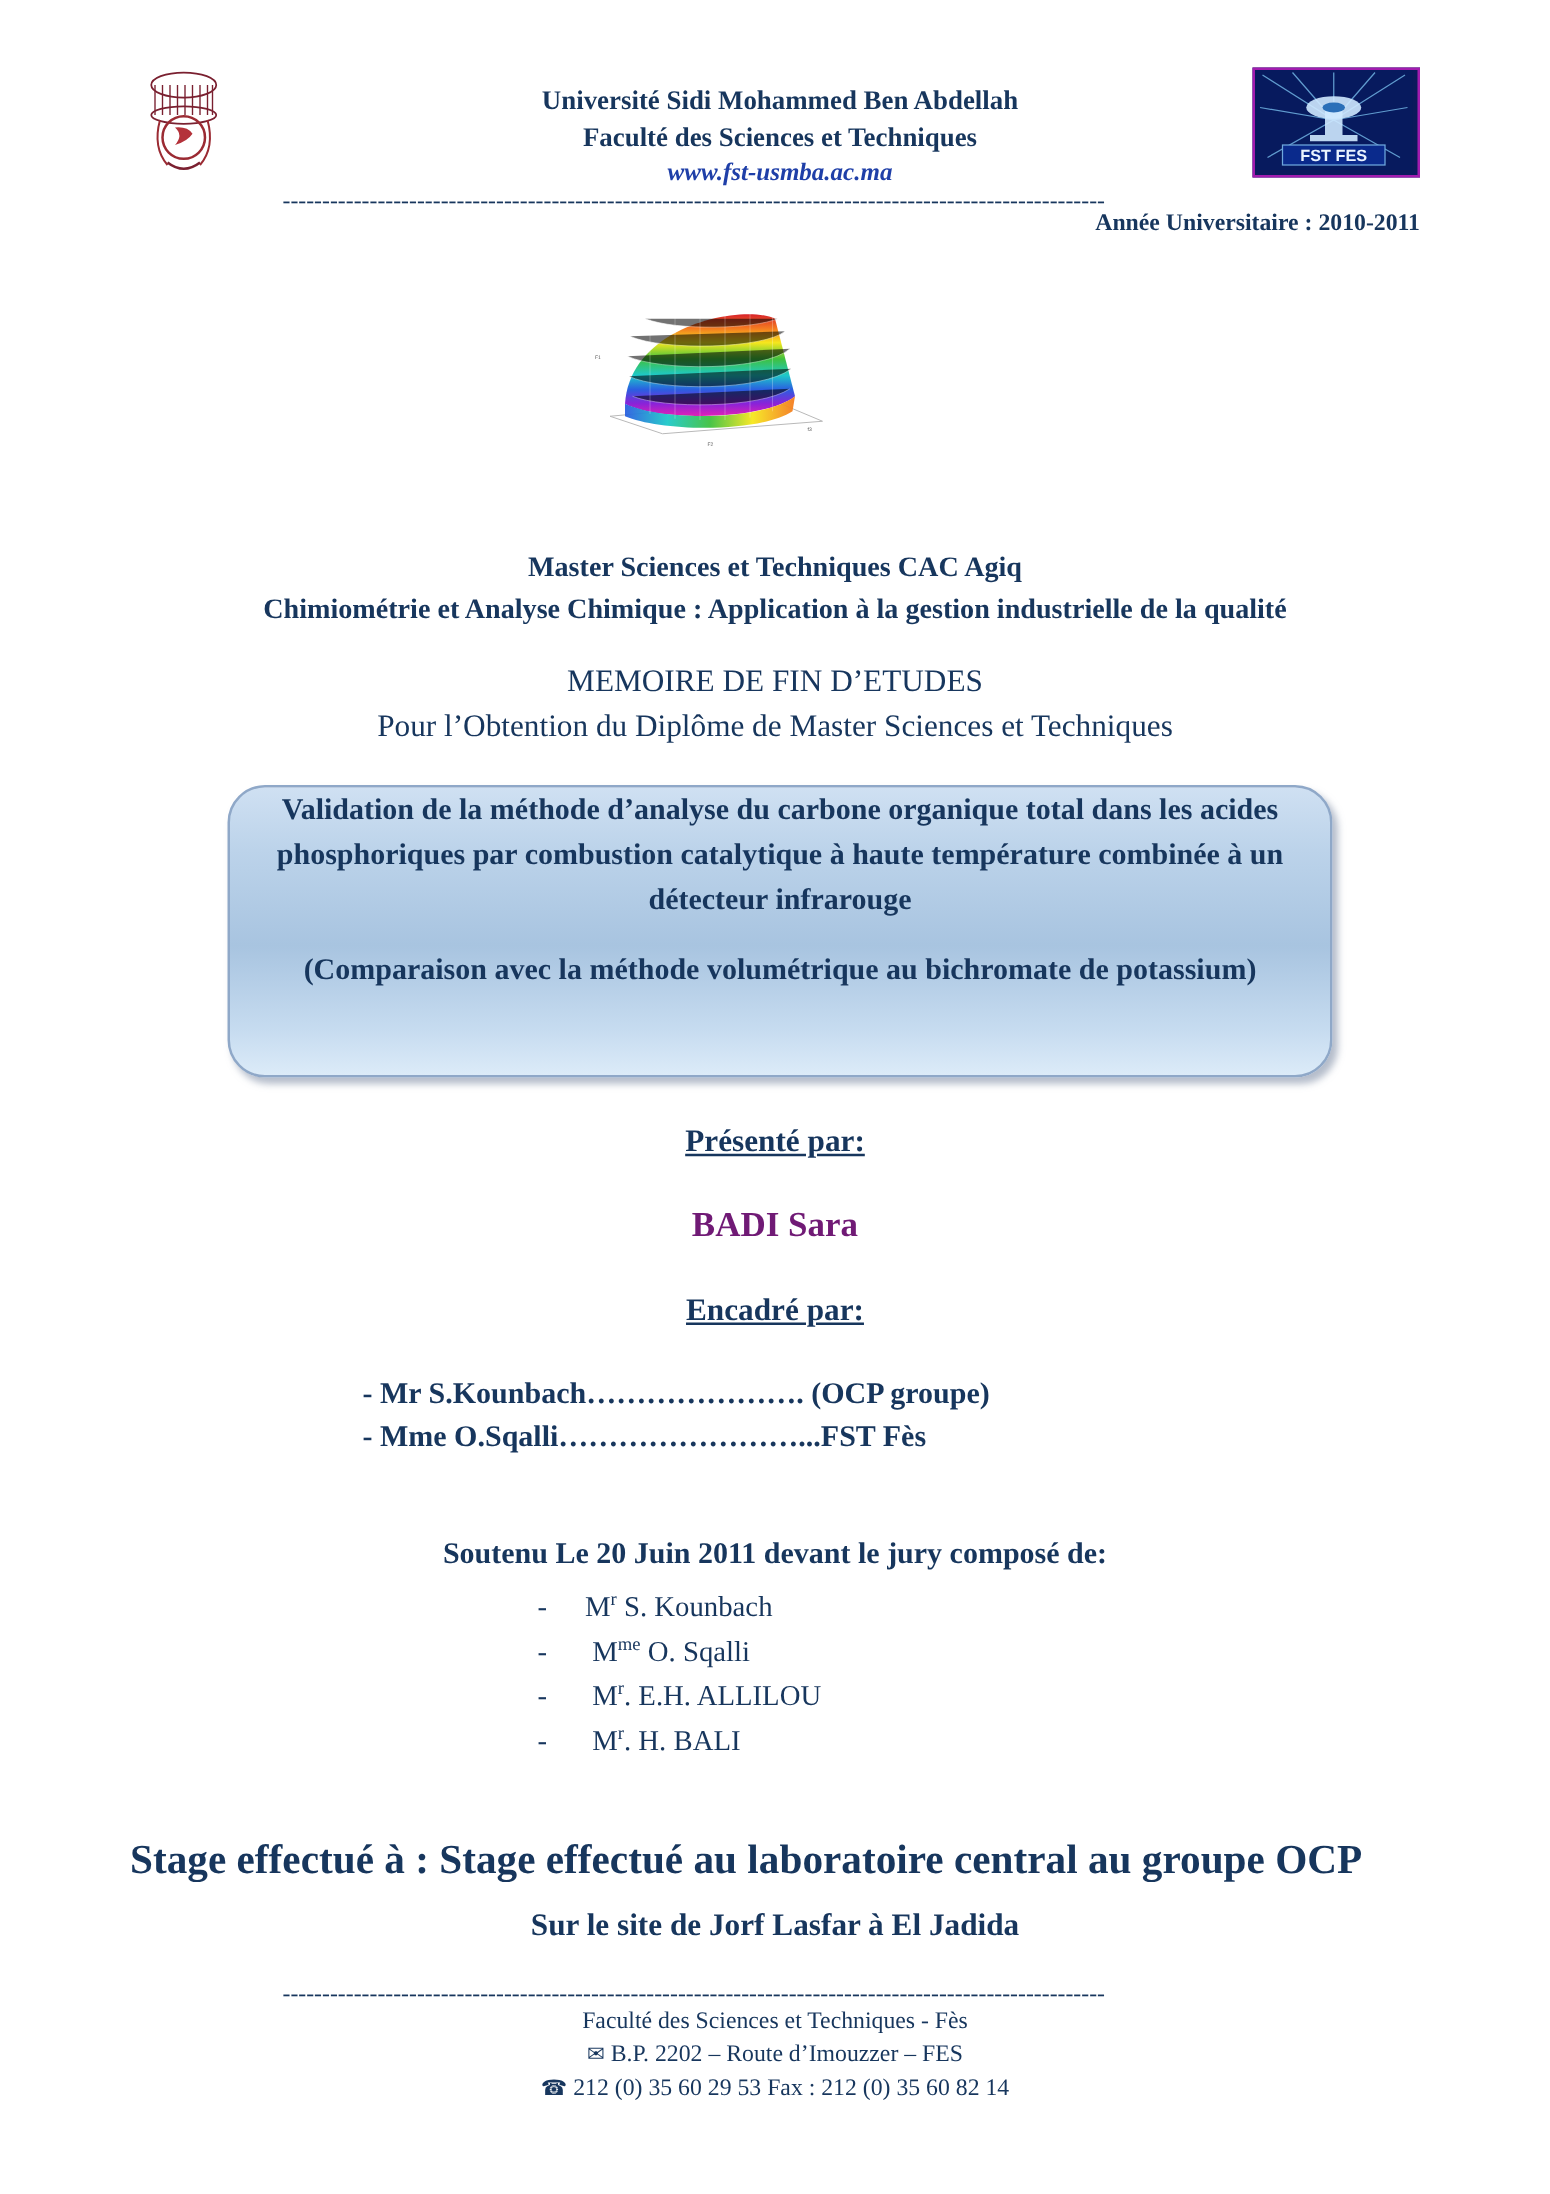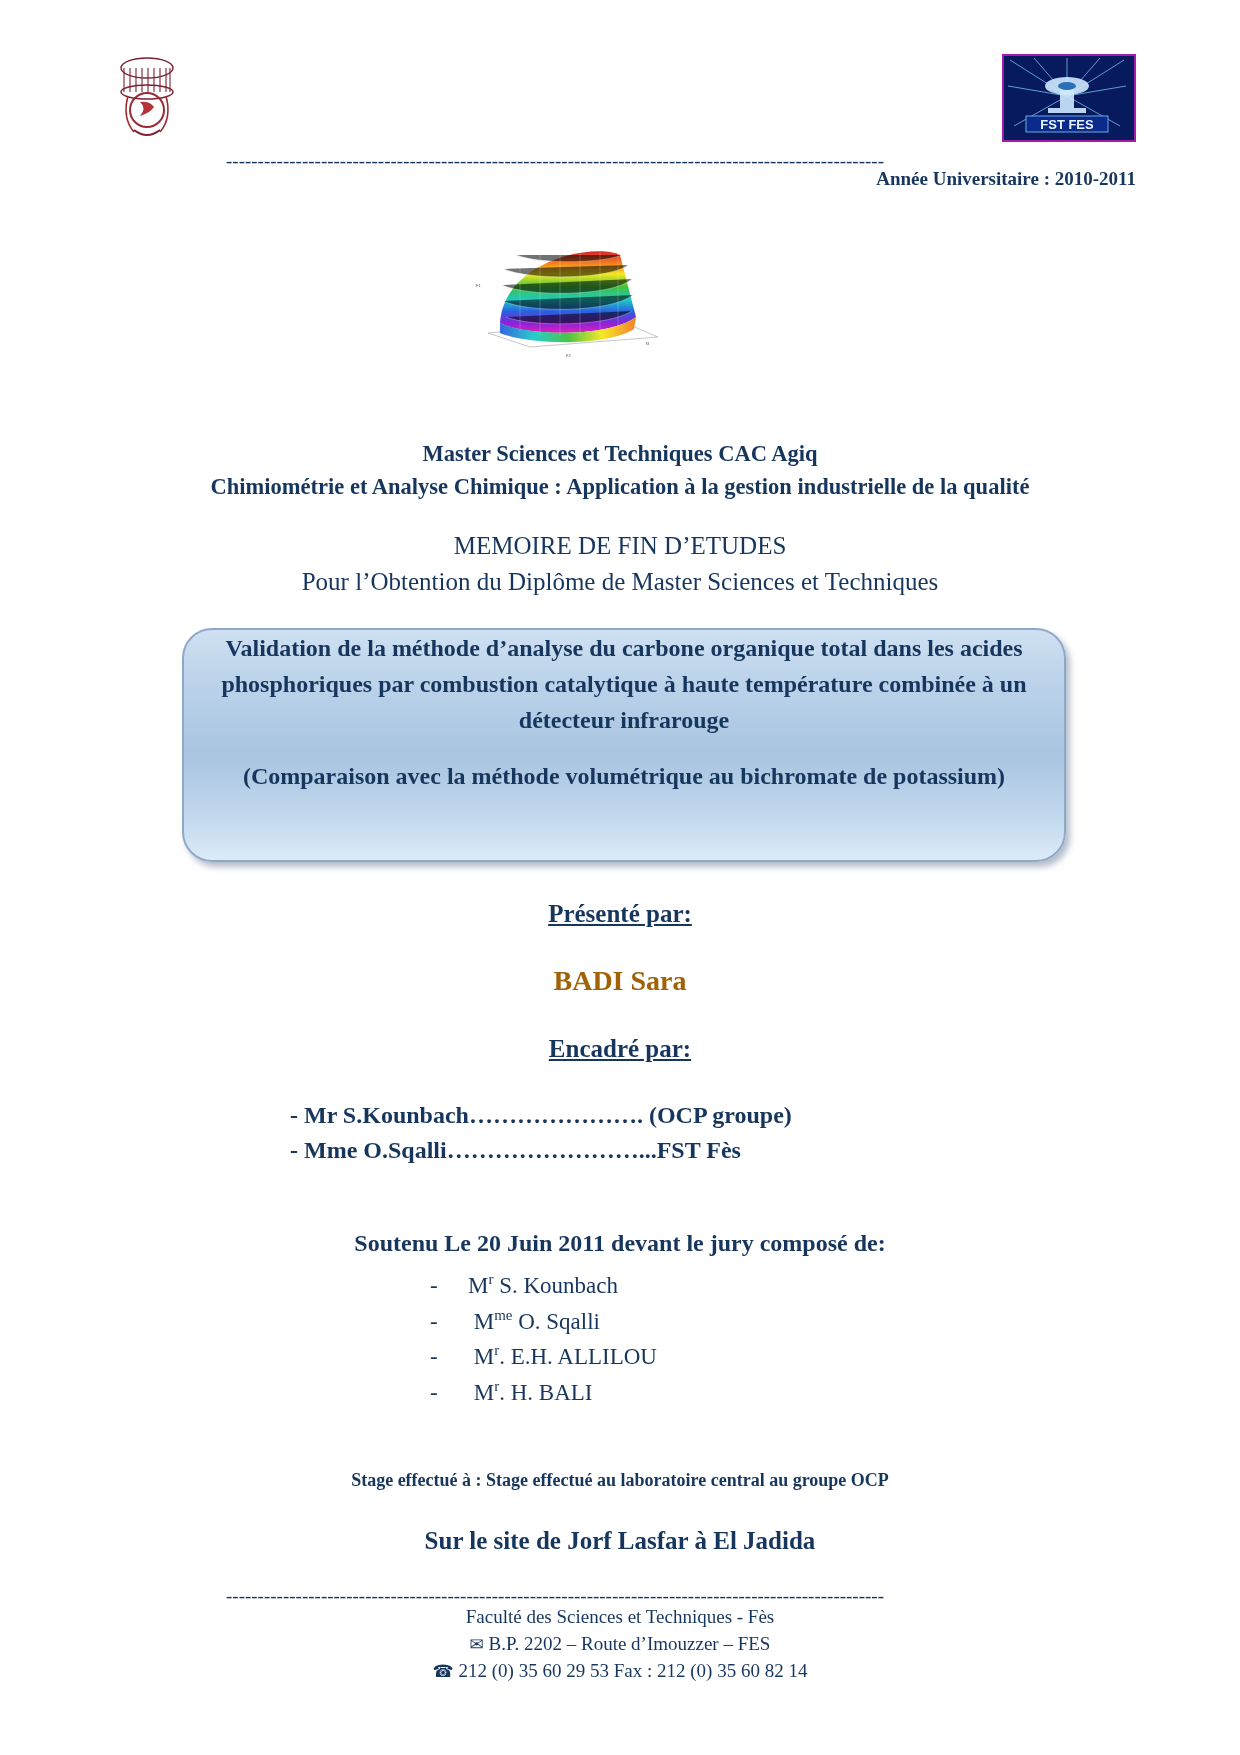--- a/index.html
+++ b/index.html
@@ -154,21 +154,21 @@
     text-decoration: underline;
   }
   .presente-name {
     position: absolute;
     top: 965px;
     left: 104px;
     width: 1032px;
     text-align: center;
     font-weight: bold;
     font-size: 28px;
-    color: #a16207;
+    color: #701a75;
   }
   .encadre-label {
     position: absolute;
     top: 1035px;
     left: 104px;
     width: 1032px;
     text-align: center;
     font-weight: bold;
     font-size: 25px;
     color: #17365d;
@@ -210,23 +210,23 @@
     width: 38px;
   }
   sup { font-size: 0.65em; vertical-align: super; }
 
   
   .stage-1 {
     position: absolute;
     top: 1470px;
     left: 104px;
     width: 1032px;
-    text-align: center;
-    font-weight: bold;
-    font-size: 18px;
+    text-align: left;
+    font-weight: bold;
+    font-size: 33px;
     color: #17365d;
   }
   .stage-2 {
     position: absolute;
     top: 1527px;
     left: 104px;
     width: 1032px;
     text-align: center;
     font-weight: bold;
     font-size: 25px;
@@ -270,20 +270,25 @@
         </g>
         <ellipse cx="43" cy="40" rx="26" ry="7" fill="none" stroke="#7a2030" stroke-width="1.4"></ellipse>
         <circle cx="43" cy="58" r="17" fill="none" stroke="#9b2b33" stroke-width="2"></circle>
         <path d="M36 50 q7 6 0 14 q10 -3 14 -9 q-4 -6 -14 -5z" fill="#b4323a"></path>
         <path d="M30 78 q13 10 26 0" fill="none" stroke="#7a2030" stroke-width="2"></path>
         <path d="M24 44 q-6 22 6 36" fill="none" stroke="#9b2b33" stroke-width="1.6"></path>
         <path d="M62 44 q6 22 -6 36" fill="none" stroke="#9b2b33" stroke-width="1.6"></path>
       </svg>
     </div>
 
+    <div class="header-center">
+      <div>Université Sidi Mohammed Ben Abdellah</div>
+      <div>Faculté des Sciences et Techniques</div>
+      <div class="header-url">www.fst-usmba.ac.ma</div>
+    </div>
 
     <div class="logo-right">
       <svg width="126" height="80" viewBox="0 0 126 80">
         <rect x="0" y="0" width="126" height="80" fill="#071a5e"></rect>
         <g stroke="#7fc8f5" stroke-width="1" opacity="0.75">
           <path d="M63 40 L6 4"></path>
             <path d="M63 40 L30 2"></path>
             <path d="M63 40 L63 2"></path>
           <path d="M63 40 L96 2"></path>
             <path d="M63 40 L120 4"></path>

